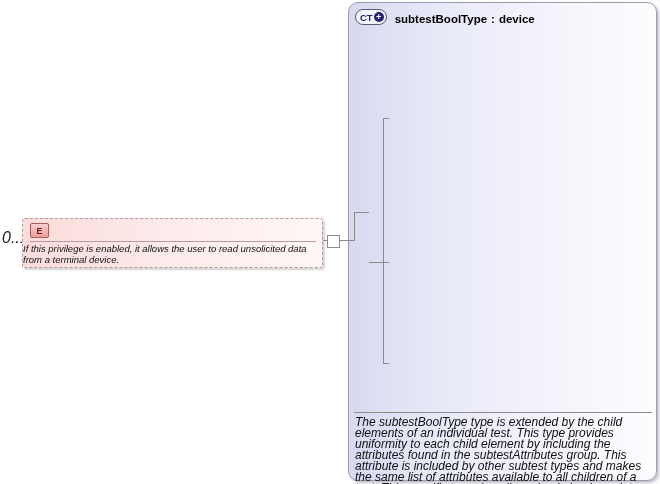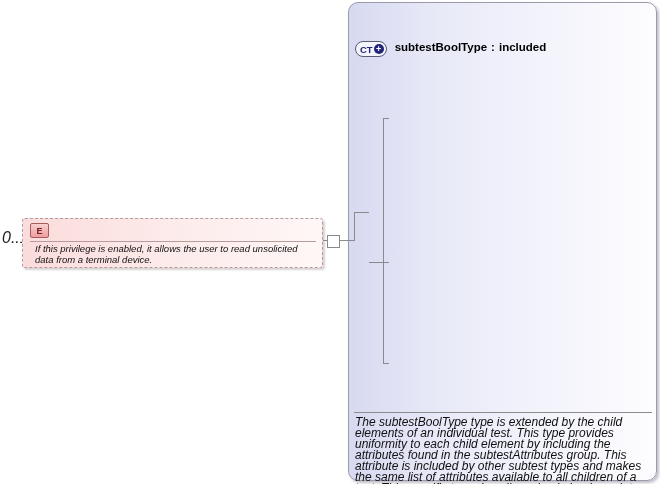--- a/index.html
+++ b/index.html
@@ -28,32 +28,32 @@
   .el-head{display:flex;align-items:center;padding:4px 6px 1px 7px;}
   .e-badge{
     display:inline-flex;align-items:center;justify-content:center;
     width:17px;height:13px;border:1px solid #a85b5b;border-radius:2px;
     background:linear-gradient(#f8cfcf,#ee9e9e);
     font-size:9px;font-weight:bold;color:#6e1d1d;flex:0 0 auto;
   }
   .el-title{margin-left:7px;font-size:10.5px;font-weight:bold;white-space:nowrap;}
   .el-divider{height:1px;background:#b89c9c;margin:2px 6px 2px 7px;}
   .el-desc{
-    padding:0 8px 0 12px;font-size:9.5px;font-style:italic;line-height:10.5px;color:#111;
+    padding:0 8px 0 0;font-size:9.5px;font-style:italic;line-height:10.5px;color:#111;
   }
   .sep{display:inline-block;margin:0 4px;font-weight:bold;}
   
   .ct-box{
     position:absolute;left:348px;top:2px;width:309px;height:479px;
     border:1px solid #9b9bae;border-radius:10px;
     background:linear-gradient(to right,#d7d9f0 0%,#e9eaf8 30%,#fdfdff 100%);
     box-shadow:2px 2px 3px rgba(110,110,130,0.45);
     z-index:1;box-sizing:border-box;
   }
-  .ct-head{display:flex;align-items:flex-start;padding:6px 6px 0 6px;margin-top:32px;}
+  .ct-head{display:flex;align-items:flex-end;padding:6px 6px 0 6px;}
   .ct-badge{
     display:inline-flex;align-items:center;
     border:1.5px solid #5a5a78;border-radius:8px;background:#f4f4fc;
     padding:0 2px 0 4px;height:14px;
     font-size:9.5px;font-weight:bold;color:#23237a;flex:0 0 auto;
   }
   .ct-plus{
     display:inline-flex;align-items:center;justify-content:center;
     width:10px;height:10px;border-radius:50%;background:#23237a;color:#fff;
     font-size:9px;font-weight:bold;margin-left:1px;line-height:10px;
@@ -84,21 +84,21 @@
   </div>
 
   <div class="ct-box">
     <div class="ct-head">
       <span class="ct-badge">
           <span>CT</span>
           <span class="ct-plus">
             <span>+</span>
           </span>
         </span>
-      <span class="ct-title"><span>subtestBoolType</span><span class="sep">:</span><span>included</span></span>
+      <span class="ct-title"><span>subtestBoolType</span><span class="sep">:</span><span>device</span></span>
     </div>
 
     <div class="ct-sep"></div>
     <div class="ct-annotation">The subtestBoolType type is extended by the child elements of an individual test.  This type provides uniformity to each child element by including the attributes found in the subtestAttributes group.  This attribute is included by other subtest types and makes the same list of attributes available to all children of a test.  This specific type describes simple boolean data.</div>
   </div>
 
   <div class="conn" style="left:323px;top:240px;width:5px;height:1px;"></div>
   <div class="conn-square" style="left:327px;top:235px;"></div>
   <div class="conn" style="left:340px;top:240px;width:15px;height:1px;"></div>
   <div class="conn" style="left:354px;top:212px;width:1px;height:29px;"></div>

